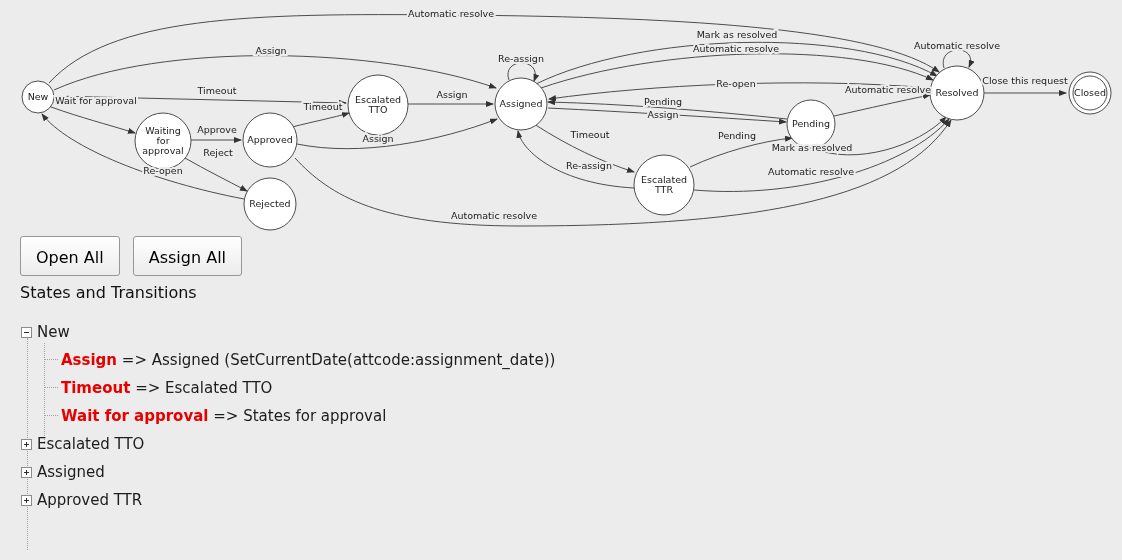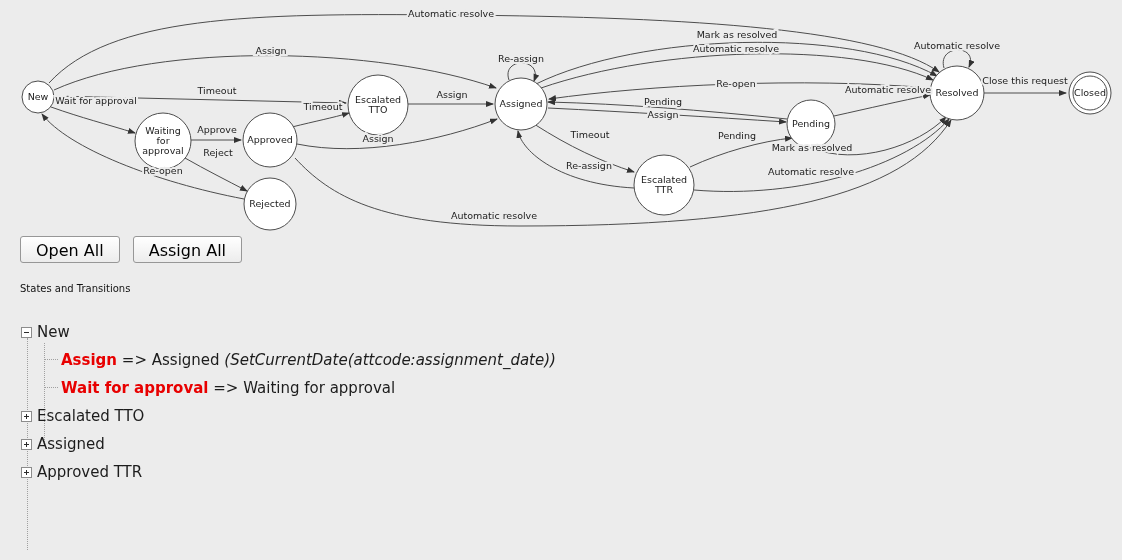--- a/index.html
+++ b/index.html
@@ -13,48 +13,48 @@
   .diagram-wrap{position:absolute;left:0;top:0;width:1122px;height:236px;}
   svg{display:block;}
   .edge{fill:none;stroke:#4d4d4d;stroke-width:1;}
   .node{fill:#ffffff;stroke:#4d4d4d;stroke-width:1;}
   .nlabel{font-size:9.5px;fill:#1c1c1c;text-anchor:middle;font-family:"DejaVu Sans",sans-serif;}
   .elabel{font-size:9.5px;fill:#1c1c1c;text-anchor:middle;font-family:"DejaVu Sans",sans-serif;
           paint-order:stroke;stroke:#ececec;stroke-width:4px;}
   
   .toolbar{position:absolute;left:20px;top:236px;height:30px;}
   .btn{
-    display:inline-block;box-sizing:border-box;height:27px;margin-right:8px;
+    display:inline-block;box-sizing:border-box;height:40px;margin-right:8px;
     padding:3px 15px 0 15px;font-size:16px;line-height:22px;color:#000;
     background:linear-gradient(#ffffff,#ececec);
     border:1px solid #979797;border-radius:3px;cursor:pointer;
     font-family:"DejaVu Sans","Liberation Sans",sans-serif;
   }
   
-  .heading{position:absolute;left:20px;top:283px;font-size:10px;color:#111;}
+  .heading{position:absolute;left:20px;top:283px;font-size:16px;color:#111;}
   
   .tree{position:absolute;left:18px;top:318px;width:1090px;font-size:15px;}
   .trunk{position:absolute;left:9px;top:20px;height:212px;width:0;border-left:1px dotted #a0a0a0;}
   .t-row{display:flex;align-items:center;height:28px;position:relative;}
   .tico{
     flex:none;width:9px;height:9px;margin:0 5px 0 3px;border:1px solid #8c8c8c;
     background-color:#fff;background-repeat:no-repeat;cursor:pointer;
   }
   .tico.minus{background-image:linear-gradient(#2b2b2b,#2b2b2b);
     background-size:5px 1px;background-position:center;}
   .tico.plus{background-image:linear-gradient(#2b2b2b,#2b2b2b),linear-gradient(#2b2b2b,#2b2b2b);
     background-size:5px 1px,1px 5px;background-position:center,center;}
   .t-children{position:relative;margin-left:26px;max-width:940px;}
   .t-children::before{content:"";position:absolute;left:0;top:-3px;height:101px;width:0;
     border-left:1px dotted #a0a0a0;}
   .t-child{position:relative;padding:3px 0 3px 17px;line-height:22px;}
   .t-child::before{content:"";position:absolute;left:0;top:13px;width:14px;height:0;
     border-top:1px dotted #a0a0a0;}
   .tname{color:#e80000;font-weight:bold;}
-  .tactions{font-style:italic;}
+  .tactions{}
   .t-label{color:#1c1c1c;}
 </style>
 </head>
 <body>
 
 <div class="diagram-wrap">
 <svg width="1122" height="236" viewBox="0 0 1122 236">
   <defs>
     <marker id="arr" markerWidth="9" markerHeight="8" refX="7" refY="3" orient="auto" markerUnits="userSpaceOnUse">
       <path d="M0,0 L8,3 L0,6 Z" fill="#333"></path>
@@ -183,23 +183,29 @@
   </div>
 
   <div class="t-children">
     <div class="t-child">
       <span class="tname">Assign</span>
       <span>=&gt;</span>
       <span>Assigned</span>
       <span class="tactions">(SetCurrentDate(attcode:assignment_date))</span>
     </div>
     <div class="t-child">
+      <span class="tname">Timeout</span>
+      <span>=&gt;</span>
+      <span>Escalated TTO</span>
+      <span class="tactions"></span>
+    </div>
+    <div class="t-child">
       <span class="tname">Wait for approval</span>
       <span>=&gt;</span>
-      <span>Waiting for approval</span>
+      <span>States for approval</span>
       <span class="tactions"></span>
     </div>
   </div>
 
   <div class="t-row">
     <span class="tico plus"></span>
     <span class="t-label">Escalated TTO</span>
   </div>
   <div class="t-row">
     <span class="tico plus"></span>

